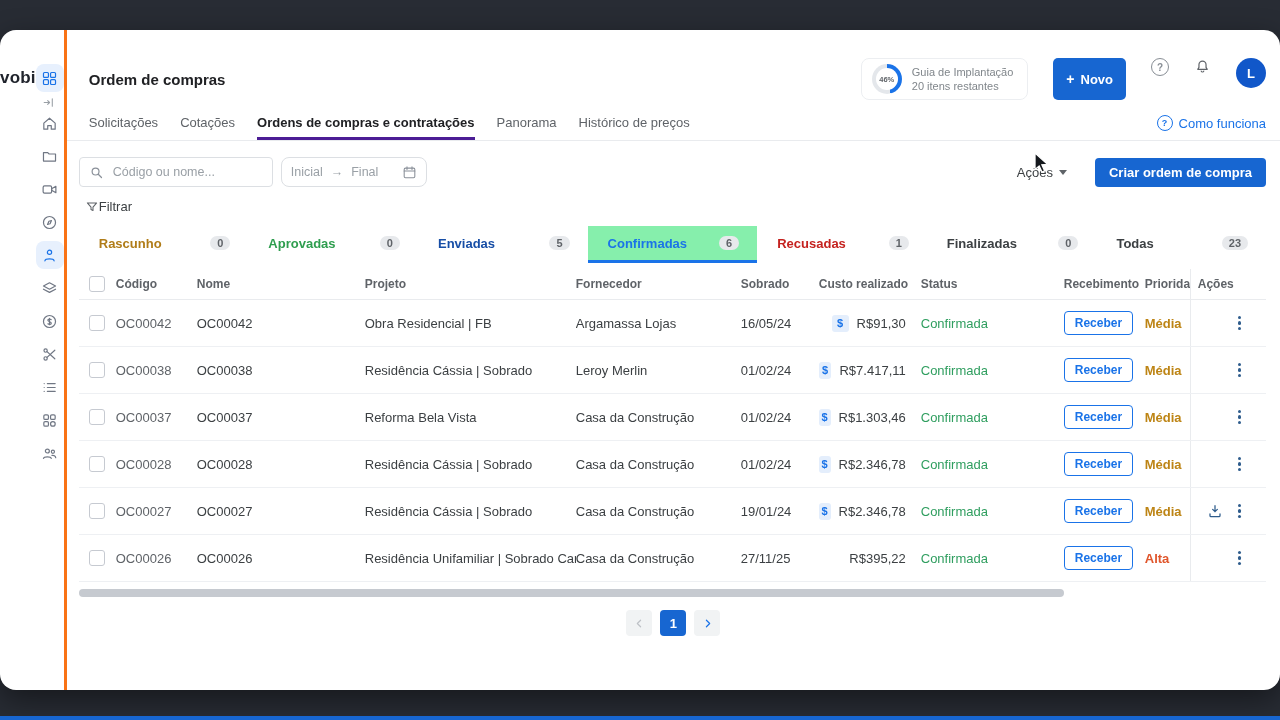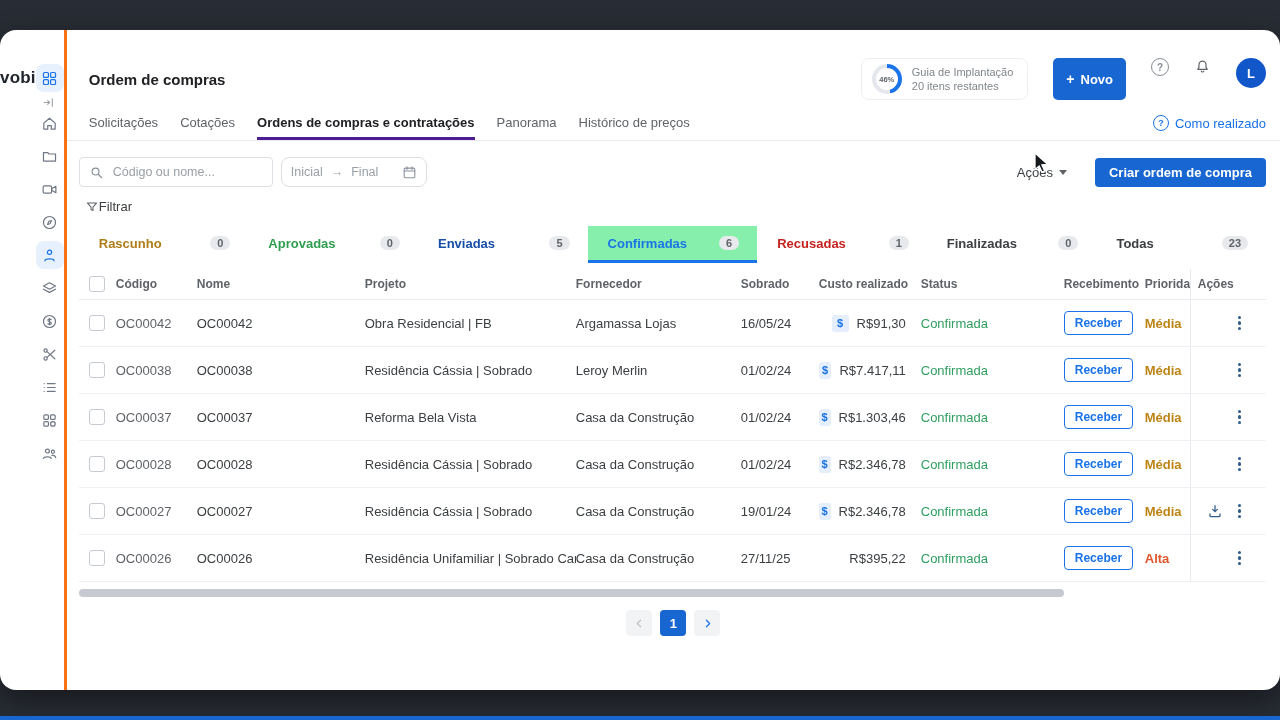--- a/index.html
+++ b/index.html
@@ -239,21 +239,21 @@
     <div class="navtabs">
       <div class="ntab">Solicitações</div>
       <div class="ntab">Cotações</div>
       <div class="ntab active">Ordens de compras e contratações</div>
       <div class="ntab">Panorama</div>
       <div class="ntab">Histórico de preços</div>
       <div class="help-link">
         <span class="help-circle blue">
             <span>?</span>
           </span>
-        <span>Como realizado</span>
+        <span>Como funciona</span>
       </div>
     </div>
 
     <div class="filter-row">
       <label class="search">
         <span style="display:flex">
           <svg width="15" height="15" viewBox="0 0 24 24" fill="none" stroke="currentColor" stroke-width="1.9" stroke-linecap="round">
               <circle cx="10.5" cy="10.5" r="5.5"></circle>
               <path d="M15.2 15.2 20 20"></path>
             </svg>

